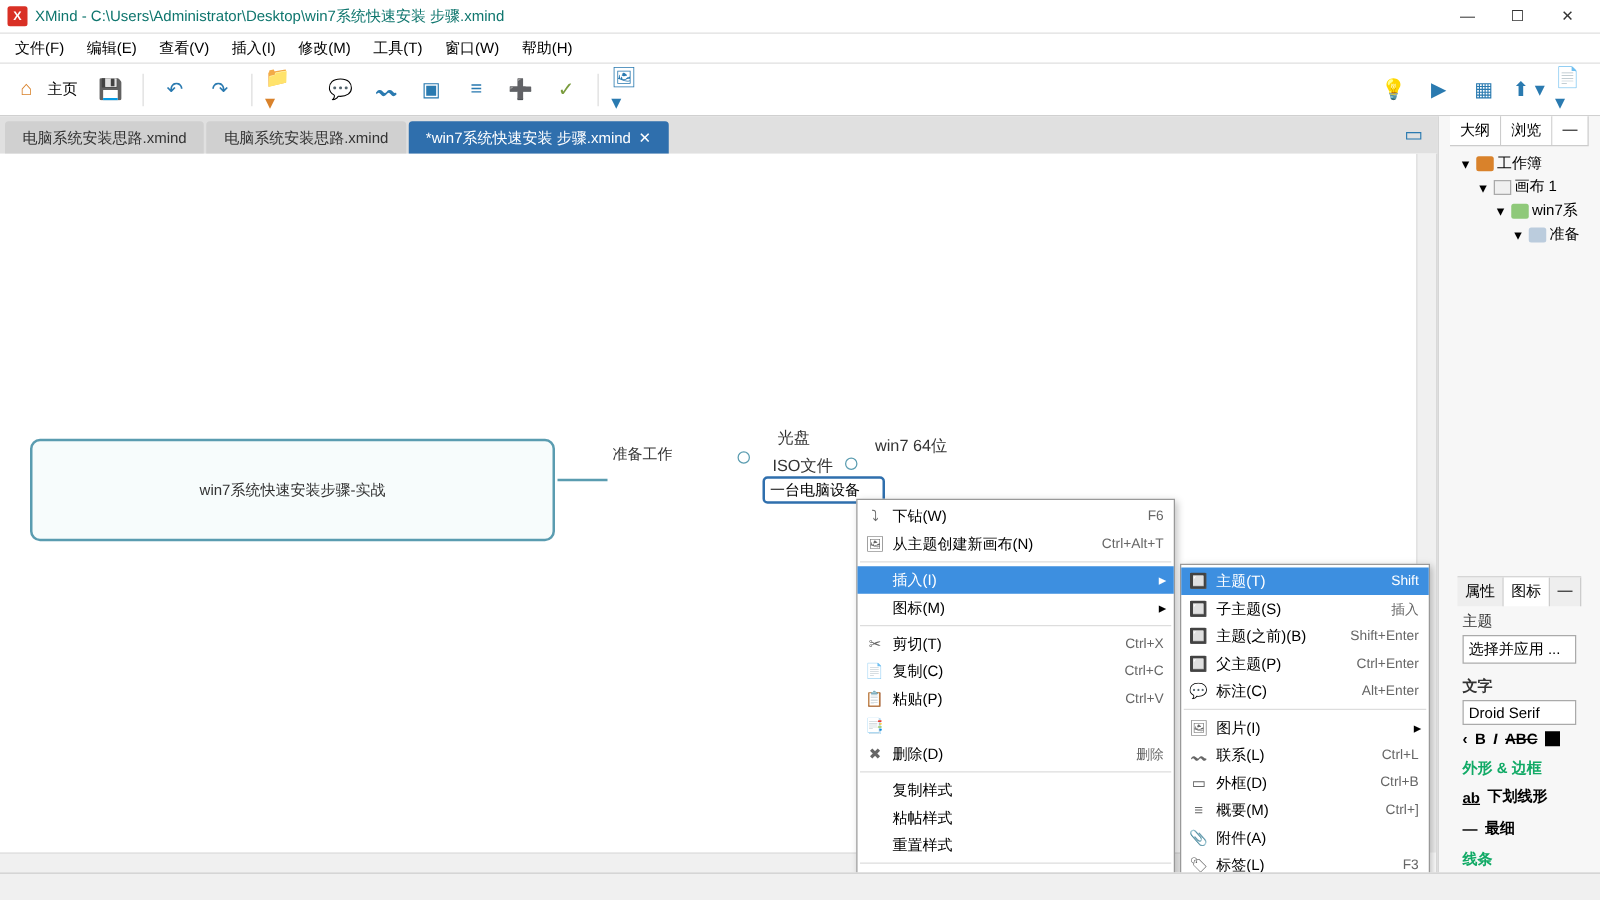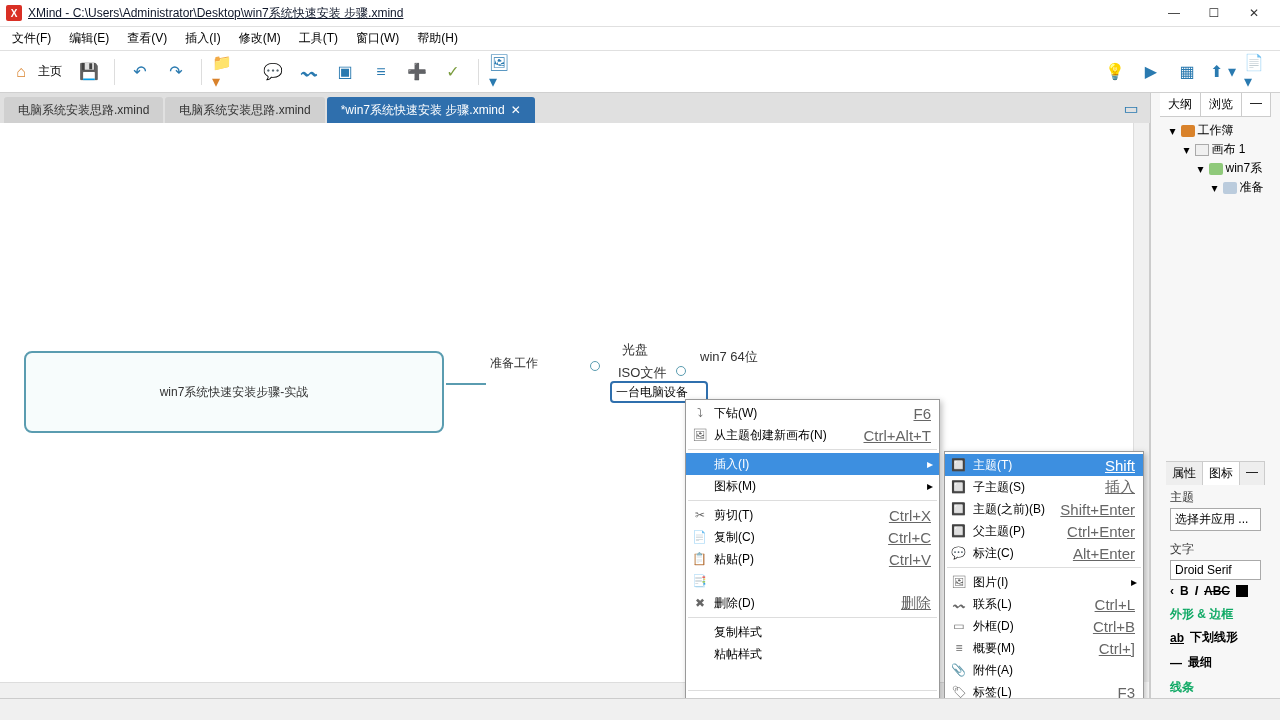--- a/index.html
+++ b/index.html
@@ -1,20 +1,20 @@
 <!DOCTYPE html>
 <html><head>
 <meta charset="utf-8">
 <style>
 * { margin: 0; padding: 0; box-sizing: border-box; font-family: "Microsoft YaHei", "Segoe UI", sans-serif; font-size: 12px; }
 body { width: 1280px; height: 720px; background: #fff; overflow: hidden; position: relative; }
 
 .titlebar { height: 27px; background: #fff; display: flex; align-items: center; padding: 0 6px; border-bottom: 1px solid #e0e0e0; }
 .titlebar .logo { width: 16px; height: 16px; background: #d93025; border-radius: 2px; margin-right: 6px; display: flex; align-items: center; justify-content: center; color: #fff; font-weight: bold; font-size: 10px; }
-.titlebar .title { flex: 1; color: #0f172a; text-decoration: underline; }
+.titlebar .title { flex: 1; color: #0f766e; }
 .titlebar .winbtns { display: flex; gap: 0; }
 .titlebar .winbtn { width: 40px; height: 22px; display: flex; align-items: center; justify-content: center; color: #333; cursor: pointer; }
 
 .menubar { height: 24px; display: flex; align-items: center; padding: 0 4px; gap: 2px; border-bottom: 1px solid #e0e0e0; }
 .menubar .mi { padding: 2px 8px; cursor: pointer; }
 
 .toolbar { height: 42px; display: flex; align-items: center; padding: 0 6px; gap: 6px; border-bottom: 1px solid #d0d0d0; }
 .tbtn { width: 30px; height: 30px; display: flex; align-items: center; justify-content: center; cursor: pointer; border-radius: 2px; font-size: 16px; color: #2a7ab0; }
 .tbtn.orange { color: #d9822b; }
 .tsep { width: 1px; height: 26px; background: #ddd; margin: 0 4px; }
@@ -39,21 +39,21 @@
 .sel-topic { position: absolute; left: 610px; top: 258px; width: 98px; height: 22px; border: 2px solid #2f6fad; border-radius: 4px; display: flex; align-items: center; padding: 0 4px; font-size: 11px; background: #fff; }
 
 .ctxmenu { position: absolute; background: #fff; border: 1px solid #999; box-shadow: 2px 2px 6px rgba(0,0,0,.25); padding: 2px 0; }
 .ctx1 { left: 685px; top: 276px; width: 255px; }
 .ctx2 { left: 944px; top: 328px; width: 200px; }
 .crow { height: 22px; display: flex; align-items: center; padding: 0 8px 0 28px; position: relative; cursor: pointer; }
 .crow.hi { background: #3d8fe0; color: #fff; }
 .crow .ricon { position: absolute; left: 6px; width: 16px; height: 16px; display:flex; align-items:center; justify-content:center; font-size: 12px; color: #666; }
 .crow.hi .ricon { color:#fff; }
 .crow .lbl { flex: 1; }
-.crow .accel { color: #666; font-size: 15px; text-decoration: underline; }
+.crow .accel { color: #666; font-size: 11px; }
 .crow.hi .accel { color: #fff; }
 .crow .sub-arrow { position: absolute; right: 6px; }
 .csep { height: 1px; background: #ddd; margin: 3px 2px; }
 
 .right-panel { width: 130px; border-left: 1px solid #ccc; display: flex; flex-direction: column; background: #f7f7f7; align-items: center; }
 .rp-tabs { height: 24px; display: flex; border-bottom: 1px solid #ccc; }
 .rp-tab { padding: 3px 8px; background: #fff; border-right: 1px solid #ccc; cursor: pointer; }
 .rp-body { flex: 1; padding: 4px; overflow: hidden; font-size: 11px; }
 .tree-row { display: flex; align-items: center; gap: 3px; padding: 1px 0; white-space: nowrap; }
 .tree-exp { width: 10px; text-align: center; cursor: pointer; }
@@ -211,20 +211,21 @@
           <div class="crow">
             <span class="ricon"></span>
             <span class="lbl">复制样式</span>
           </div>
           <div class="crow">
             <span class="ricon"></span>
             <span class="lbl">粘帖样式</span>
           </div>
           <div class="crow">
             <span class="ricon"></span>
+            <span class="lbl">重置样式</span>
           </div>
           <div class="csep"></div>
           <div class="crow">
             <span class="ricon"></span>
             <span class="lbl">全部展开(E)</span>
           </div>
         </div>
 
       <div class="ctxmenu ctx2" id="ctx2">
           <div class="crow hi">
@@ -318,21 +319,21 @@
 
     <div class="rp-sec">
       <div class="rp-sec-tabs">
         <div class="rp-sec-tab">属性</div>
         <div class="rp-sec-tab" style="background:#fff;">图标</div>
         <div style="flex:1"></div>
         <div class="rp-sec-tab">—</div>
       </div>
       <div class="rp-label">主题</div>
       <div class="rp-input">选择并应用 ...</div>
-      <div class="rp-label" style="margin-top:6px;font-weight:normal;">文字</div>
+      <div class="rp-label" style="margin-top:6px;font-weight:bold;">文字</div>
       <div class="rp-input">Droid Serif</div>
       <div class="rp-fmtrow">
         <span>‹</span>
         <span>B</span>
         <span><i>I</i></span>
         <span style="text-decoration:line-through;">ABC</span>
         <span style="width:12px;height:12px;background:#000;display:inline-block;"></span>
       </div>
       <div class="rp-label" style="color:#1a6; font-weight:bold;">外形 &amp; 边框</div>
       <div class="rp-fmtrow">

